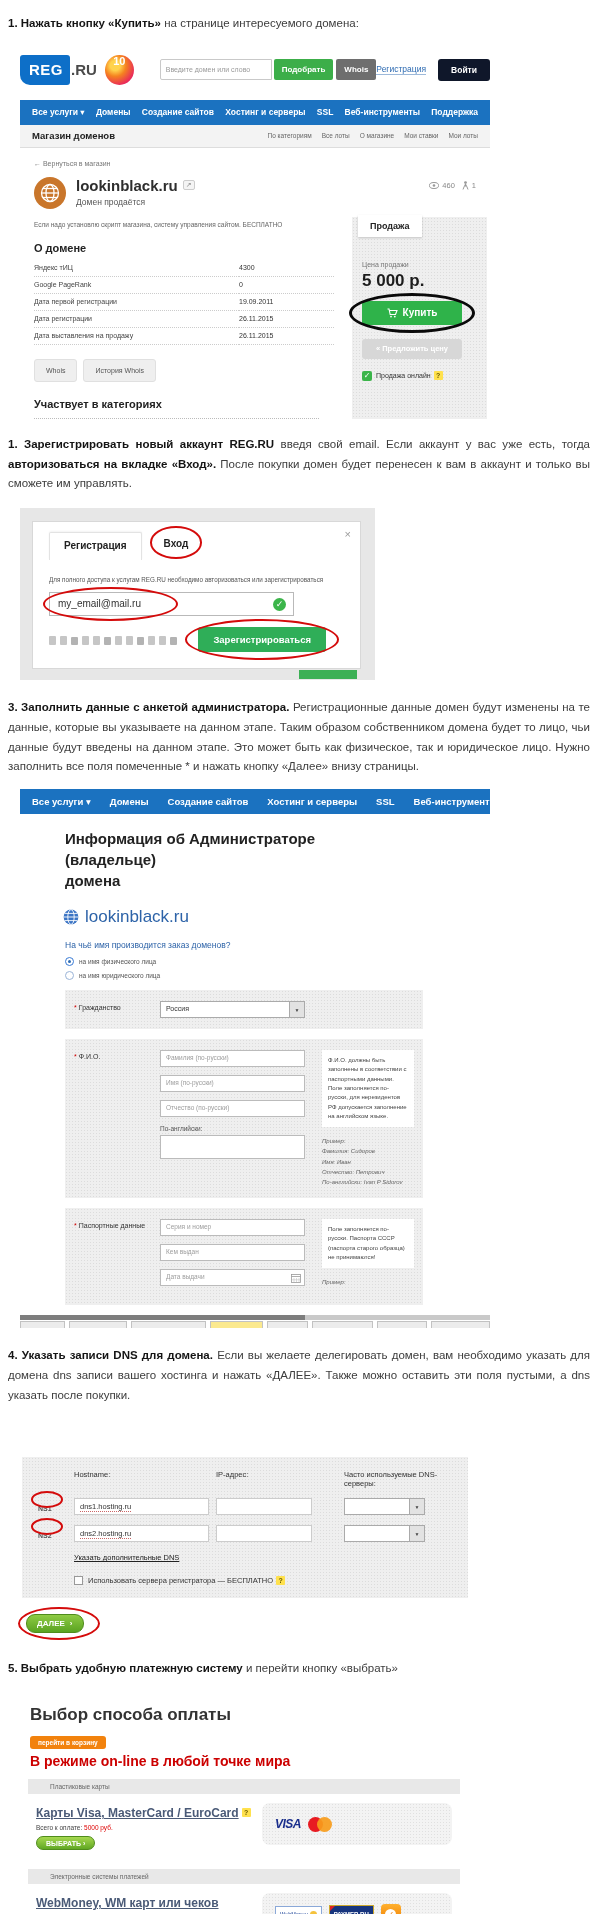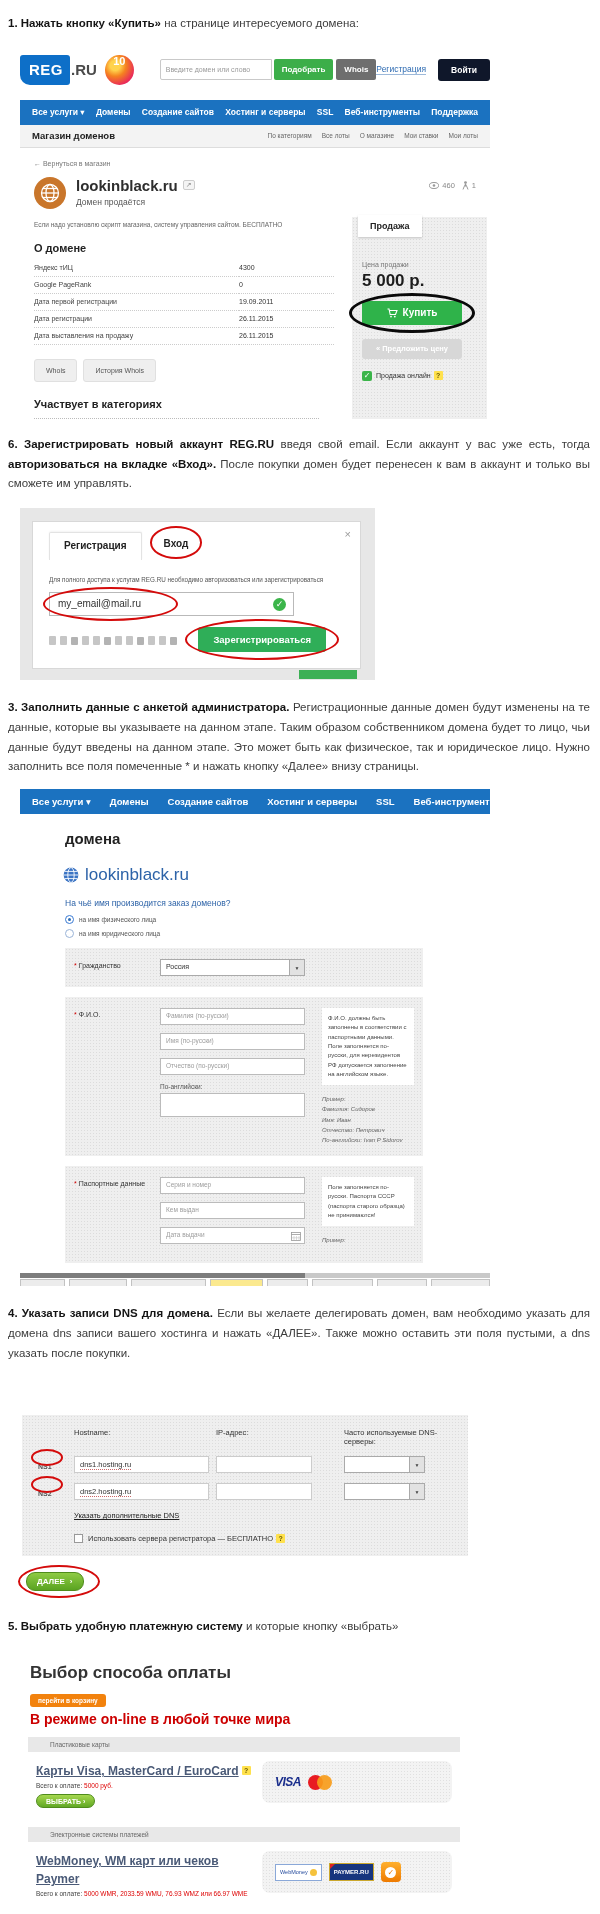--- a/index.html
+++ b/index.html
@@ -320,21 +320,21 @@
       <button class="btn-offer"><span>«</span> <span>Предложить цену</span></button>
       <div class="online">
         <span class="chk">✓</span>
         <span>Продажа онлайн</span>
         <span class="qbadge">?</span>
       </div>
     </div>
   </div>
 </div>
 
-<p class="step" style="margin-top:16px"><b>6. Зарегистрировать новый аккаунт REG.RU</b><span> введя свой email. Если аккаунт у вас уже есть, тогда </span><b>авторизоваться на вкладке «Вход».</b><span> После покупки домен будет перенесен к вам в аккаунт и только вы сможете им управлять.</span></p>
+<p class="step" style="margin-top:16px"><b>1. Зарегистрировать новый аккаунт REG.RU</b><span> введя свой email. Если аккаунт у вас уже есть, тогда </span><b>авторизоваться на вкладке «Вход».</b><span> После покупки домен будет перенесен к вам в аккаунт и только вы сможете им управлять.</span></p>
 
 <div class="ss2">
   <div class="behind-green"></div>
   <div class="modal">
     <span class="mclose">×</span>
     <div class="mtabs">
       <span class="mtab-active">Регистрация</span>
       <span class="mtab2wrap">
         <span class="mtab2">Вход</span>
         <span class="red-oval"></span>
@@ -373,20 +373,21 @@
   <div class="s3-nav">
     <span class="nav-item"><span>Все услуги</span> <span>▾</span></span>
     <span class="nav-item">Домены</span>
     <span class="nav-item">Создание сайтов</span>
     <span class="nav-item">Хостинг и серверы</span>
     <span class="nav-item">SSL</span>
     <span class="nav-item">Веб-инструменты</span>
 
   </div>
   <div class="s3-title">
+    <div>Информация об Администраторе (владельце)</div>
     <div>домена</div>
   </div>
   <div class="s3-domain">
     <svg width="16" height="16" viewBox="0 0 16 16">
         <circle cx="8" cy="8" r="7.4" fill="#3b74c4"></circle>
         <g fill="none" stroke="#fff" stroke-width="0.9">
           <ellipse cx="8" cy="8" rx="3.2" ry="7.4"></ellipse>
           <line x1="0.6" y1="8" x2="15.4" y2="8"></line>
           <line x1="1.6" y1="4.4" x2="14.4" y2="4.4"></line>
           <line x1="1.6" y1="11.6" x2="14.4" y2="11.6"></line>
@@ -511,21 +512,21 @@
   </div>
   <div class="nextwrap">
     <button class="btn-next">
         <span>ДАЛЕЕ</span>
         <span>›</span>
       </button>
     <span class="red-oval"></span>
   </div>
 </div>
 
-<p class="step" style="margin-top:26px"><b>5. Выбрать удобную платежную систему</b><span> и которые кнопку «выбрать»</span></p>
+<p class="step" style="margin-top:26px"><b>5. Выбрать удобную платежную систему</b><span> и перейти кнопку «выбрать»</span></p>
 
 <div>
   <div class="pay-title">Выбор способа оплаты</div>
   <span class="btn-cart">перейти в корзину</span>
   <div class="pay-note">В режиме on-line в любой точке мира</div>
 
   <div class="pgroup">Пластиковые карты</div>
   <div class="prow">
     <div class="pl">
       <span class="pname">Карты Visa, MasterCard / EuroCard</span><span class="qbadge">?</span>

